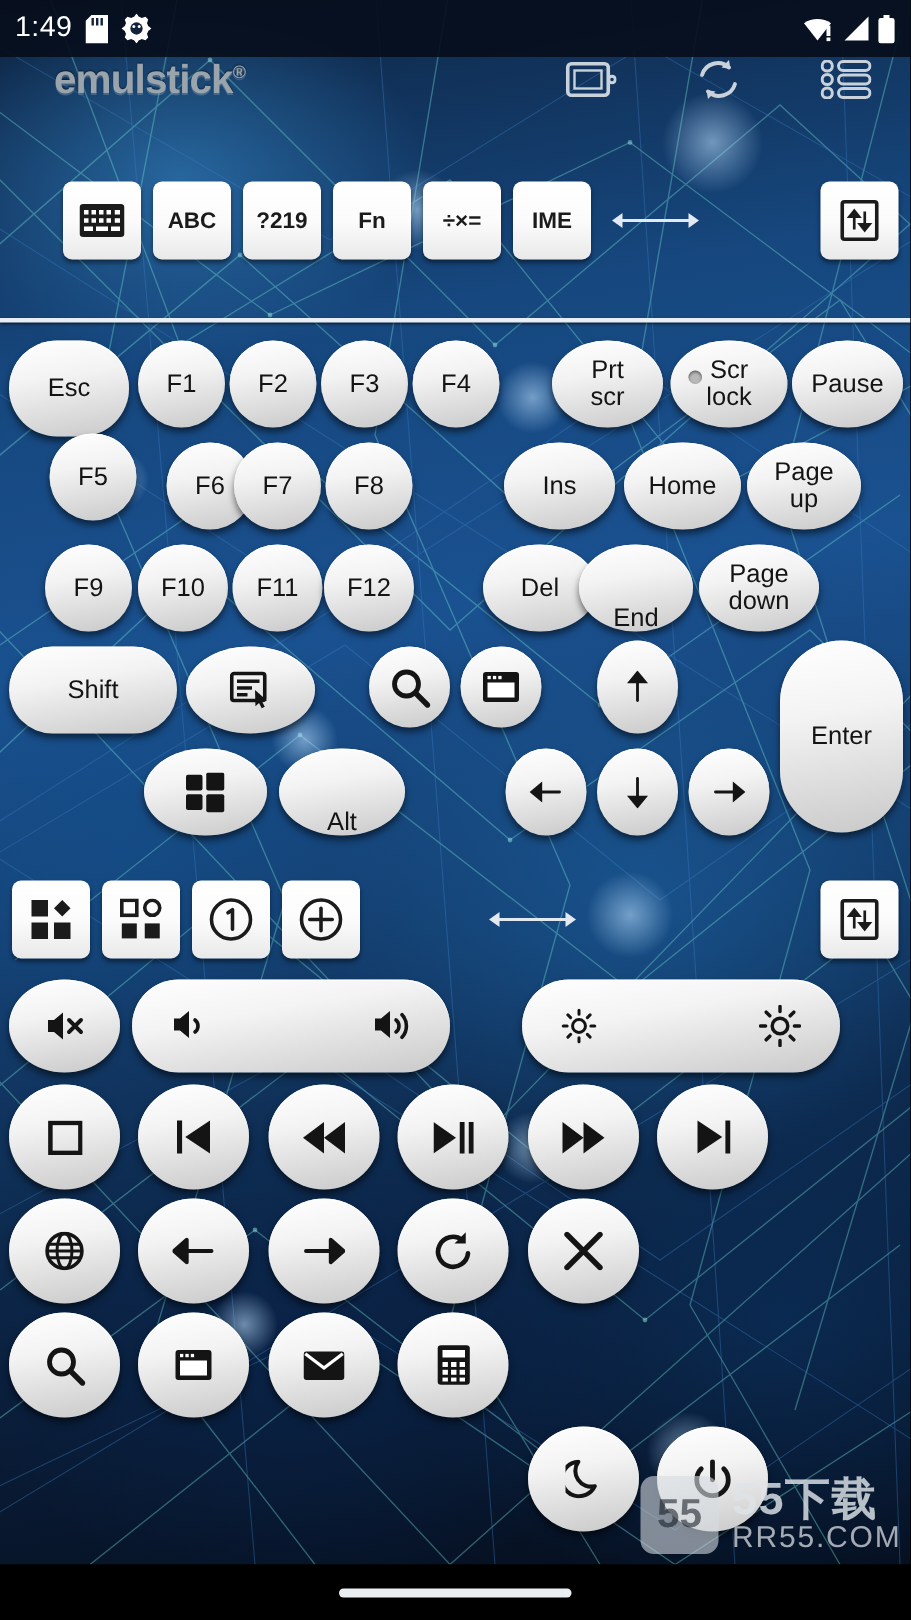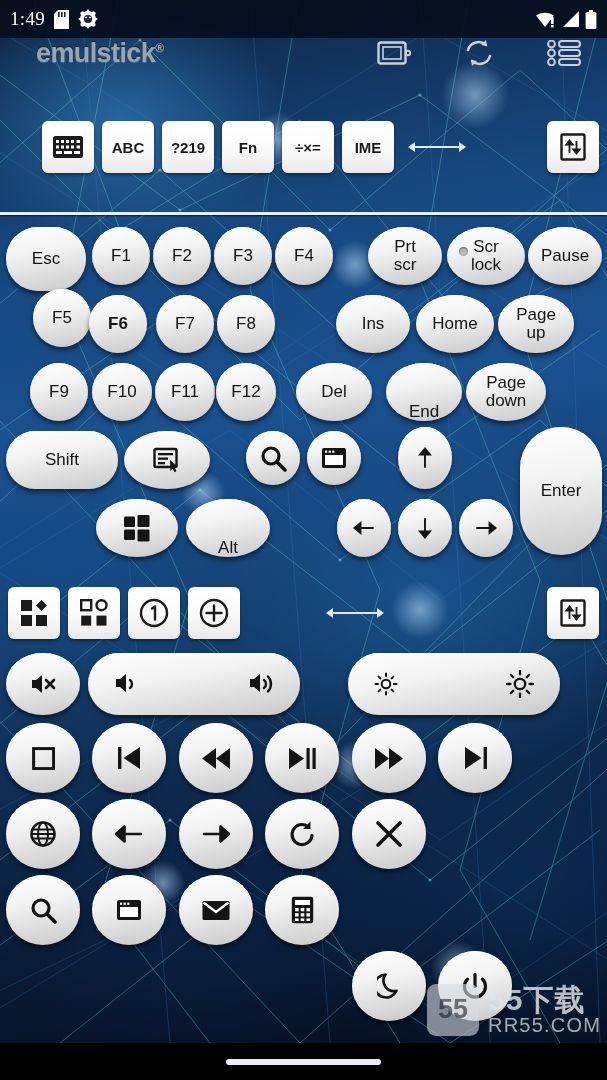--- a/index.html
+++ b/index.html
@@ -37,21 +37,20 @@
 
   
   .statusbar {
     position: absolute; left: 0; top: 0;
     width: 607px; height: 38px;
     background: rgba(6,14,28,0.92);
     display: flex; 
     padding: 0 10px;
     z-index: 40;
     color: #fff;
-    font-family: Liberation Serif, serif;
   }
   .sb-time { font-size: 19px; font-weight: 400; letter-spacing: .3px; }
   .sb-left { display: flex; align-items: center; gap: 9px; }
   .sb-right { margin-left: auto; display: flex; align-items: center; gap: 5px; }
 
   
   .header {
     position: absolute; left: 0; top: 38px;
     width: 607px; height: 72px;
     display: flex; align-items: flex-start;
@@ -374,21 +373,21 @@
         <span class="led"></span>
         <span>Scr</span>
         <span class="k2">lock</span>
       </div>
       <div class="key" style="left: 528px; top: 5px; width: 74px; height: 58px;">
         <span>Pause</span>
       </div>
       <div class="key" style="left: 33px; top: 67px; width: 58px; height: 58px;">
         <span>F5</span>
       </div>
-      <div class="key" style="left: 89px; top: 73px; width: 58px; height: 58px; font-weight: bold;">
+      <div class="key" style="left: 111px; top: 73px; width: 58px; height: 58px;">
         <span>F6</span>
       </div>
       <div class="key" style="left: 156px; top: 73px; width: 58px; height: 58px;">
         <span>F7</span>
       </div>
       <div class="key" style="left: 217px; top: 73px; width: 58px; height: 58px;">
         <span>F8</span>
       </div>
       <div class="key" style="left: 336px; top: 73px; width: 74px; height: 58px;">
         <span>Ins</span>
@@ -405,21 +404,21 @@
       </div>
       <div class="key" style="left: 92px; top: 141px; width: 60px; height: 58px;">
         <span>F10</span>
       </div>
       <div class="key" style="left: 155px; top: 141px; width: 60px; height: 58px;">
         <span>F11</span>
       </div>
       <div class="key" style="left: 216px; top: 141px; width: 60px; height: 58px;">
         <span>F12</span>
       </div>
-      <div class="key" style="left: 296px; top: 141px; width: 76px; height: 58px; text-align: center;">
+      <div class="key" style="left: 322px; top: 141px; width: 76px; height: 58px; text-align: center;">
         <span>Del</span>
       </div>
       <div class="key" style="left: 386px; top: 141px; width: 76px; height: 58px; justify-content: flex-end;">
         <span>End</span>
       </div>
       <div class="key" style="left: 466px; top: 141px; width: 80px; height: 58px;">
         <span>Page</span>
         <span class="k2">down</span>
       </div>
       <div class="key pill" style="left: 6px; top: 209px; width: 112px; height: 58px;">

